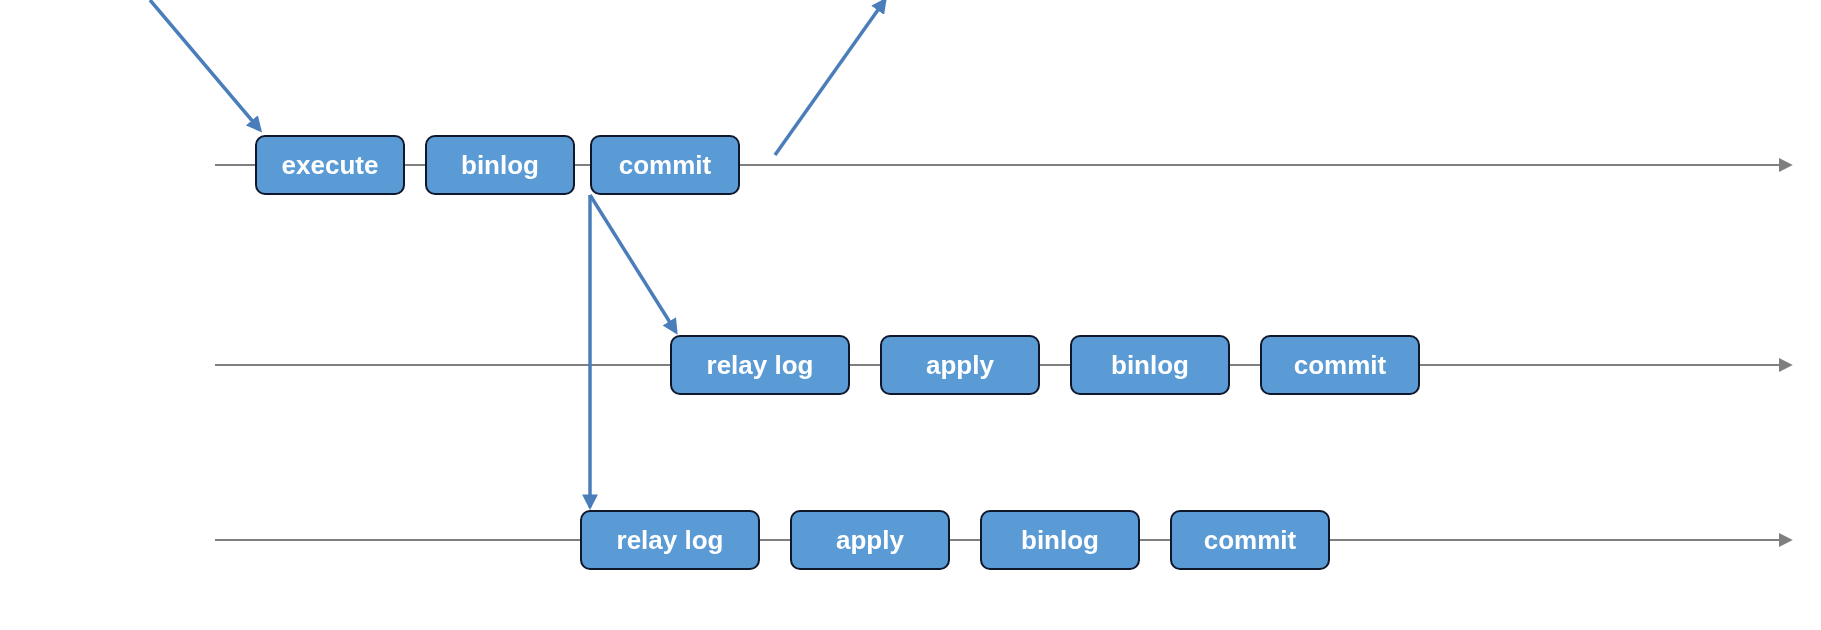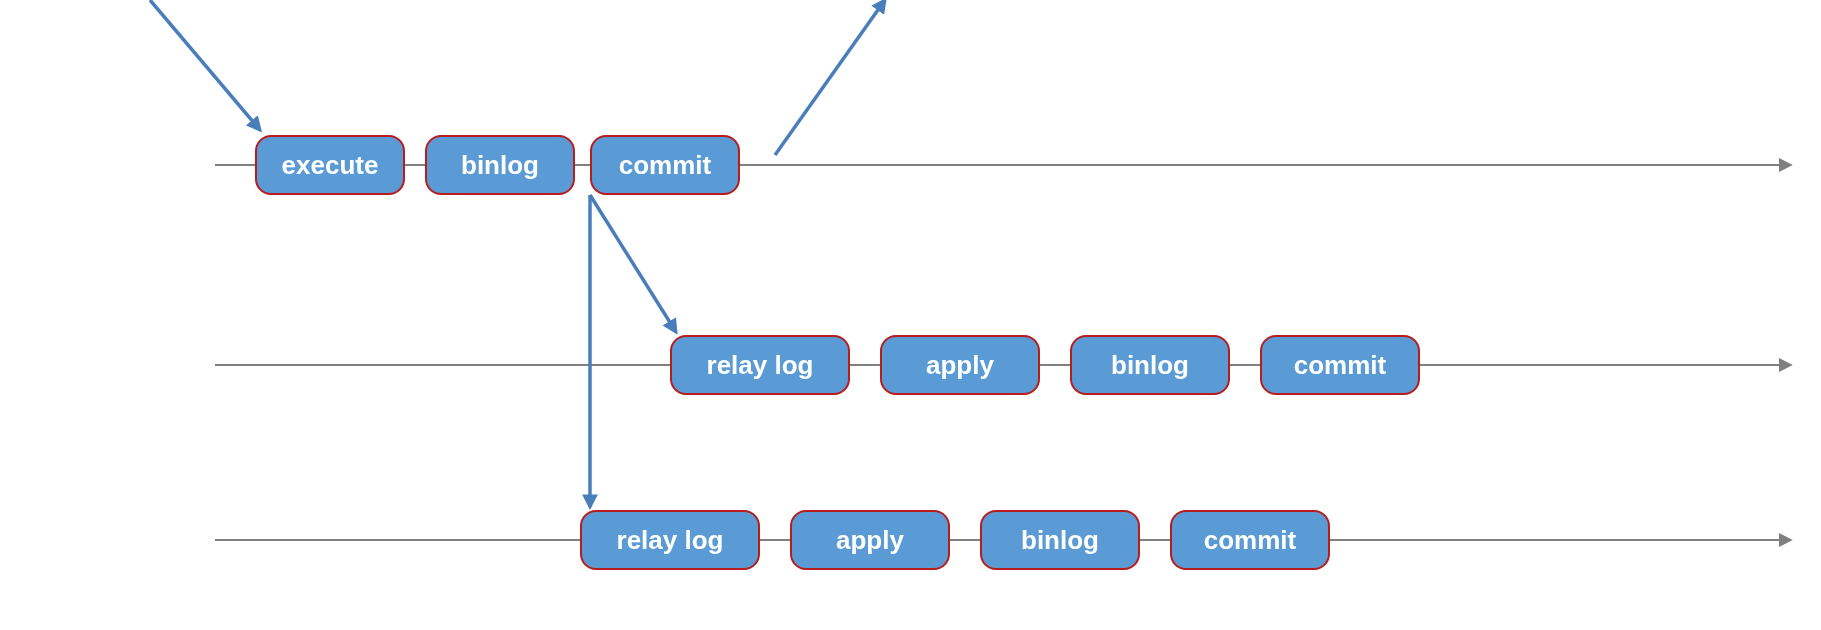--- a/index.html
+++ b/index.html
@@ -12,22 +12,22 @@
   }
   .canvas {
     position: relative;
     width: 1821px;
     height: 630px;
   }
   .node {
     position: absolute;
     box-sizing: border-box;
     background: #5B9BD5;
-    border: 2px solid #b91c1c;
-    border-radius: 16px;
+    border: 2px solid #0f172a;
+    border-radius: 10px;
     display: flex;
     align-items: center;
     justify-content: center;
     color: #fff;
     font-weight: 700;
     font-size: 26px;
     height: 60px;
   }
   svg.overlay {
     position: absolute;

